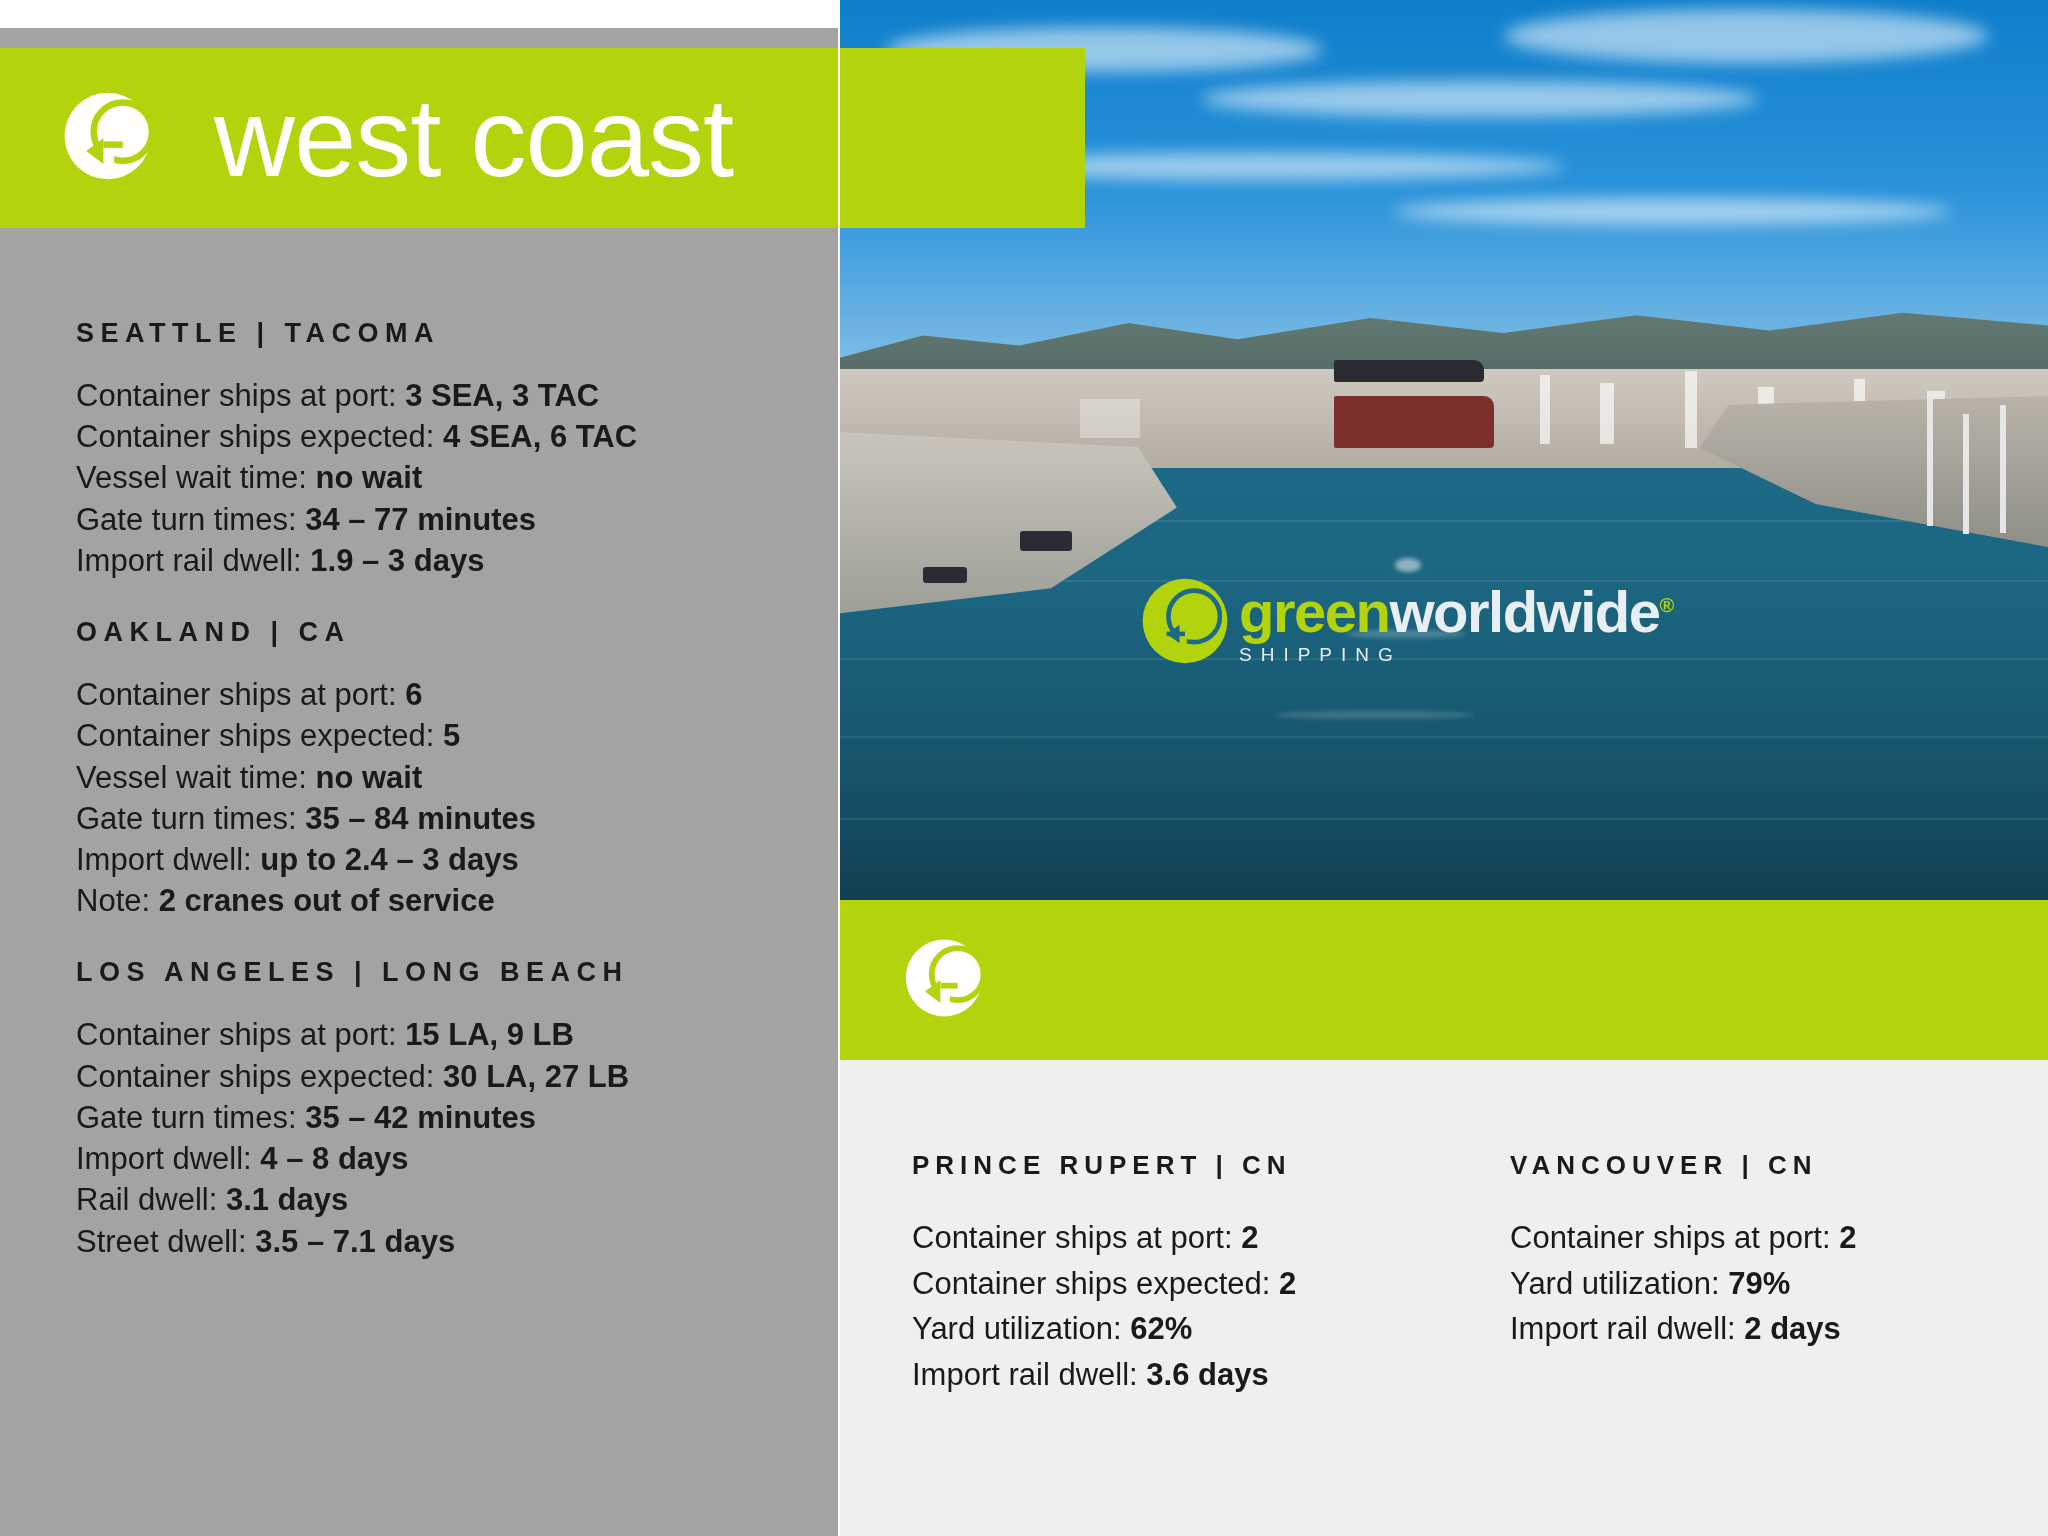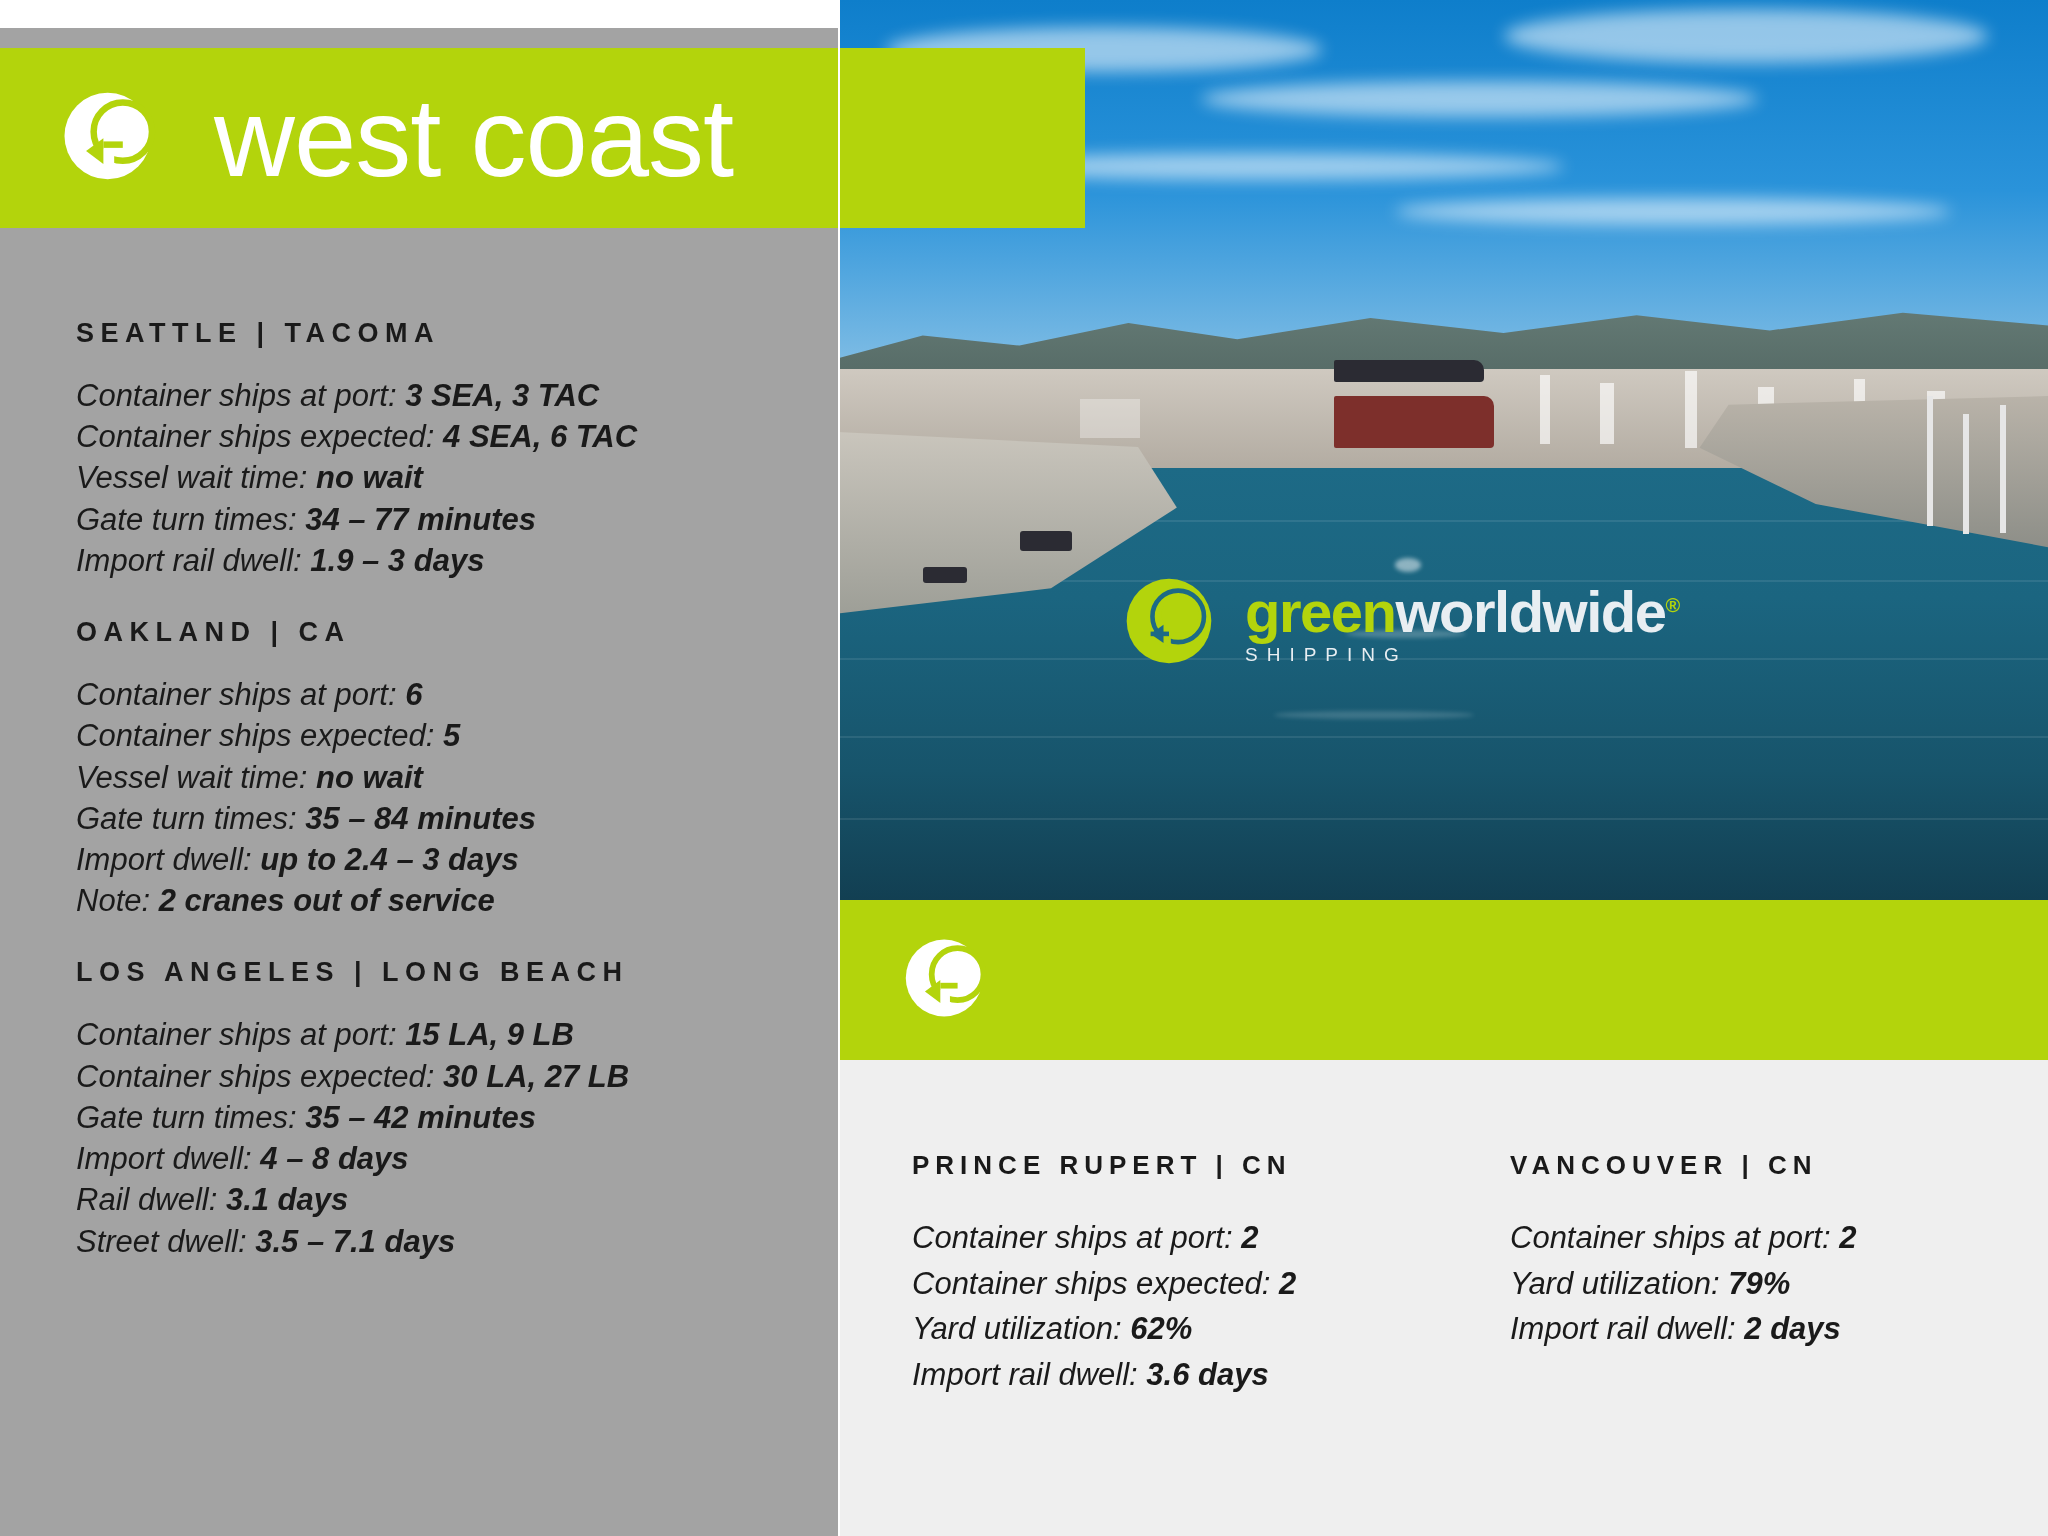--- a/index.html
+++ b/index.html
@@ -88,21 +88,20 @@
     color: #1a1a1a;
     margin: 0 0 26px 0;
     white-space: nowrap;
   }
 
   .stat-row {
     font-size: 31px;
     color: #1a1a1a;
     line-height: 1.33;
     white-space: nowrap;
-    font-style: italic;
   }
   .stat-label { font-weight: 400; }
   .stat-value { font-weight: 700; }
 
   
   .photo {
     position: absolute;
     left: 838px; top: 0;
     width: 1210px;
     height: 900px;
@@ -170,25 +169,25 @@
   }
   .wake {
     position: absolute;
     background: rgba(255,255,255,0.5);
     border-radius: 50%;
     filter: blur(2px);
   }
 
   .photo-logo {
     position: absolute;
-    left: 285px;
+    left: 301px;
     top: 575px;
     display: flex;
     align-items: center;
-    gap: 30px;
+    gap: 8px;
   }
   .photo-logo-text {
     line-height: 1;
   }
   .logo-word {
     font-size: 58px;
     font-weight: 600;
     letter-spacing: -1.5px;
     white-space: nowrap;
   }

